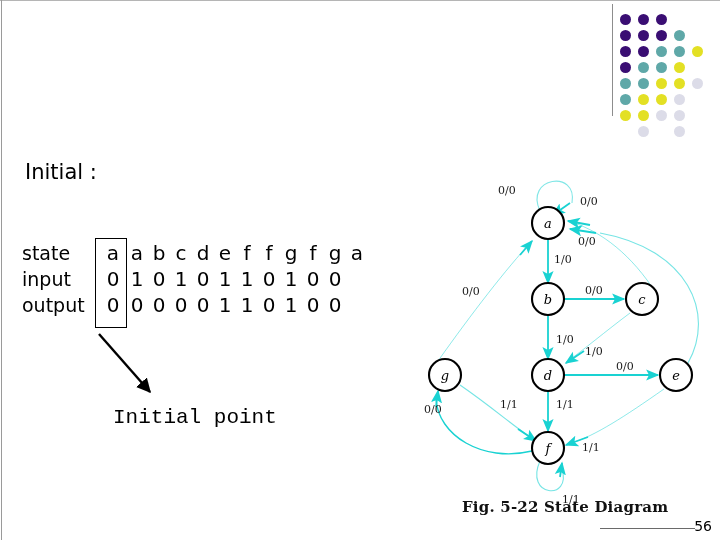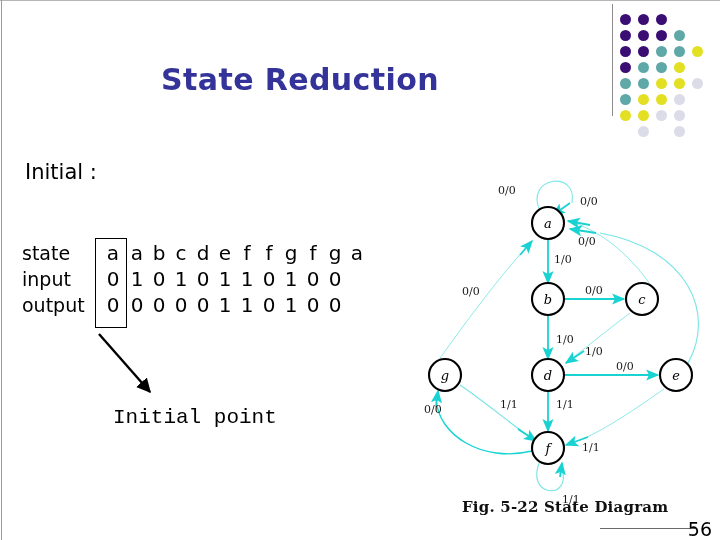--- a/index.html
+++ b/index.html
@@ -159,21 +159,21 @@
     color: #111111;
     letter-spacing: 0.2px;
   }
 
   
   #page-number {
     position: absolute;
     right: 8px;
     top: 518px;
     font-family: "DejaVu Sans", sans-serif;
-    font-size: 19px;
+    font-size: 14px;
     color: #000000;
   }
   #page-rule {
     position: absolute;
     left: 600px;
     top: 528px;
     width: 95px;
     height: 1px;
     background: #6a6a6a;
   }
@@ -228,21 +228,20 @@
       <div class="dot" style="left: 44px; top: 94px; background: rgb(227, 224, 36);"></div>
       <div class="dot" style="left: 62px; top: 94px; background: rgb(220, 220, 232);"></div>
       <div class="dot" style="left: 8px; top: 110px; background: rgb(227, 224, 36);"></div>
       <div class="dot" style="left: 26px; top: 110px; background: rgb(227, 224, 36);"></div>
       <div class="dot" style="left: 44px; top: 110px; background: rgb(220, 220, 232);"></div>
       <div class="dot" style="left: 62px; top: 110px; background: rgb(220, 220, 232);"></div>
       <div class="dot" style="left: 26px; top: 126px; background: rgb(220, 220, 232);"></div>
       <div class="dot" style="left: 62px; top: 126px; background: rgb(220, 220, 232);"></div>
     </div>
 
-  <div id="title">State Reduction</div>
 
   <div id="example-label">Initial :</div>
 
   <div id="seq-table">
 
     <div class="seq-row">
       <div class="row-label">state</div>
       <div class="cells">
         <div class="cell first">a</div>
         <div class="cell">a</div>

